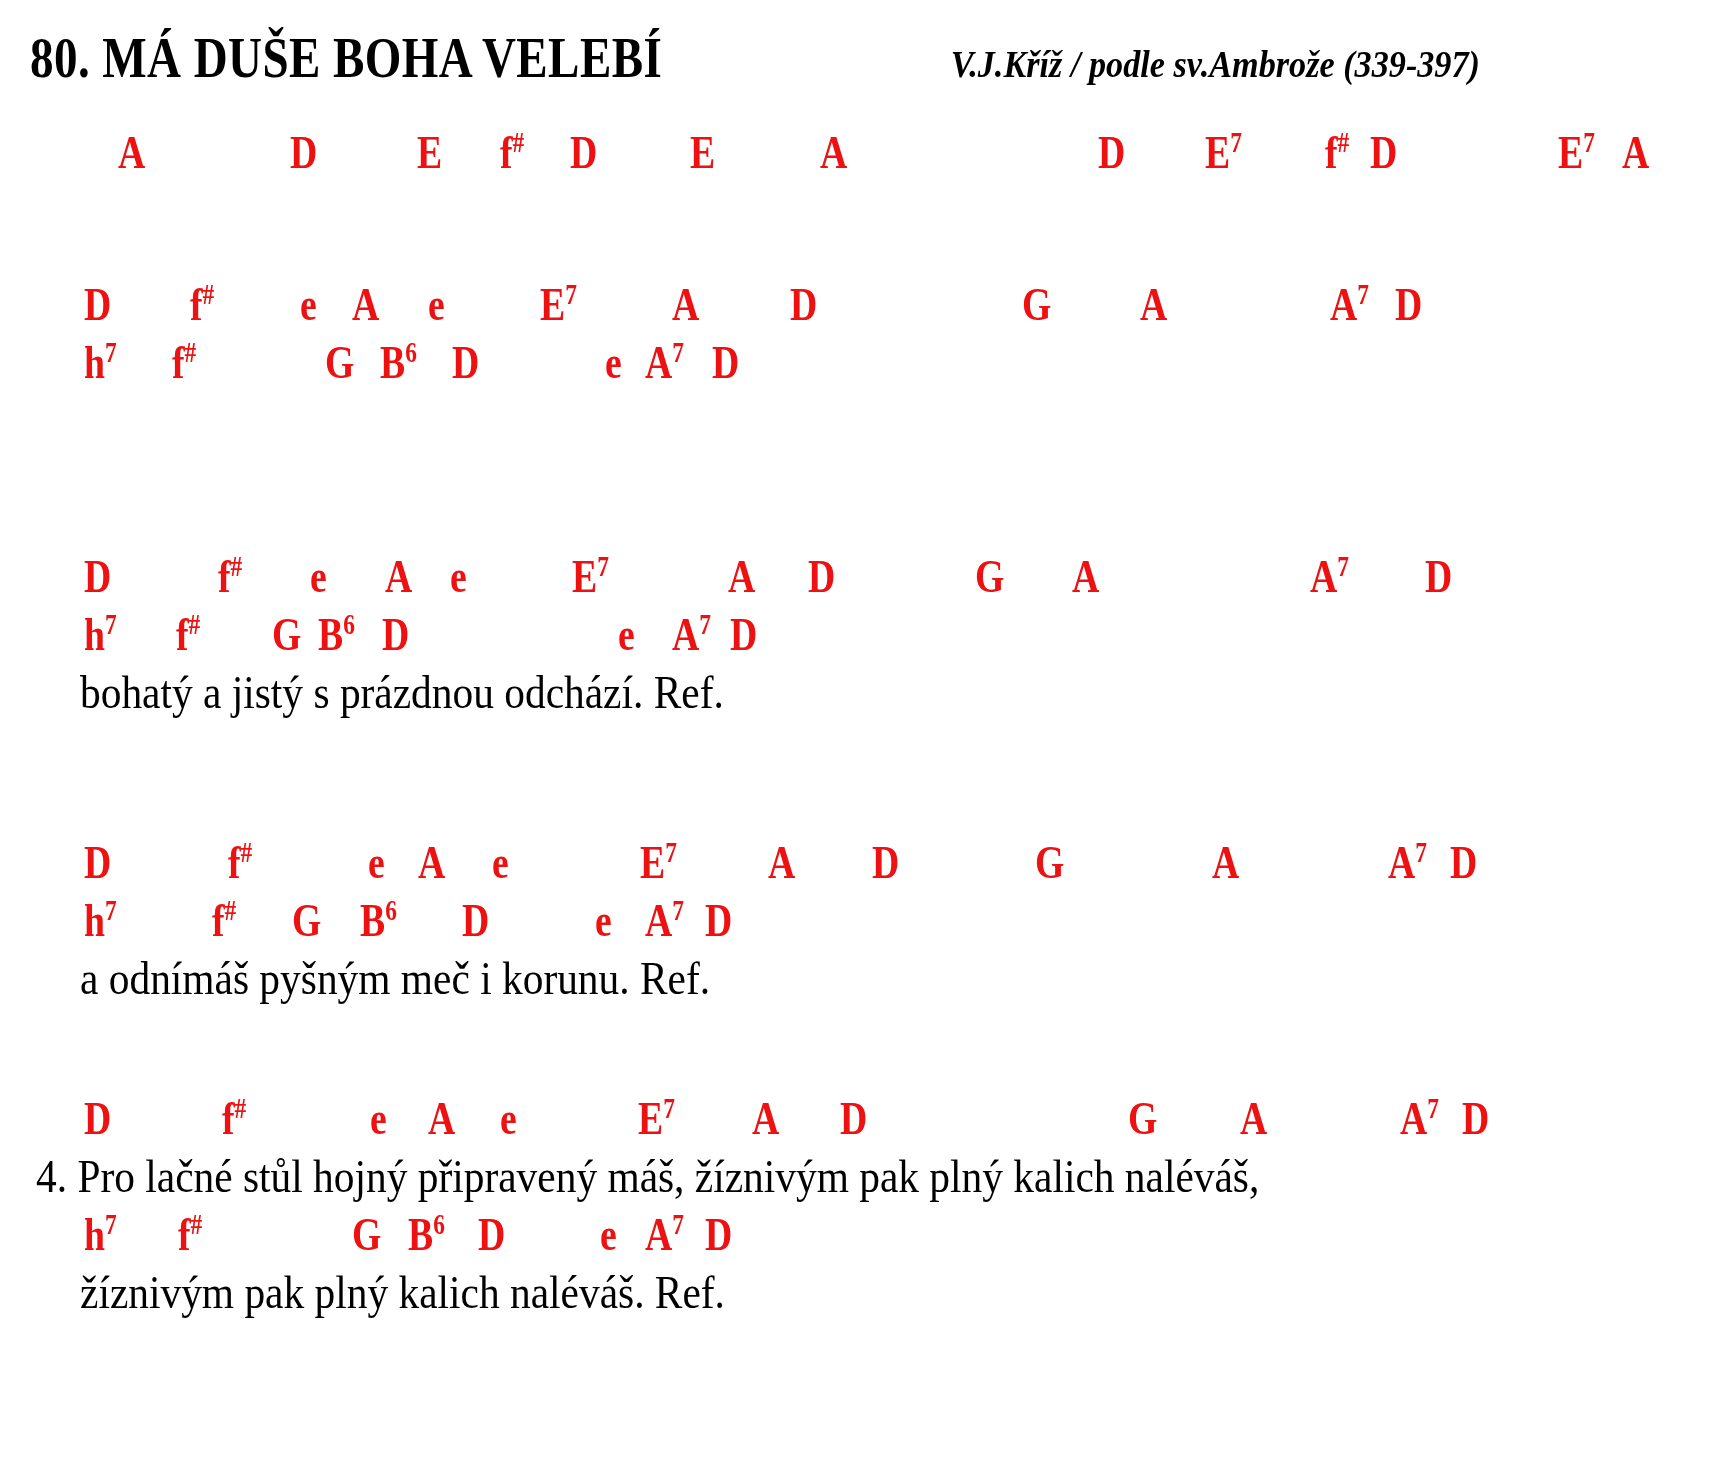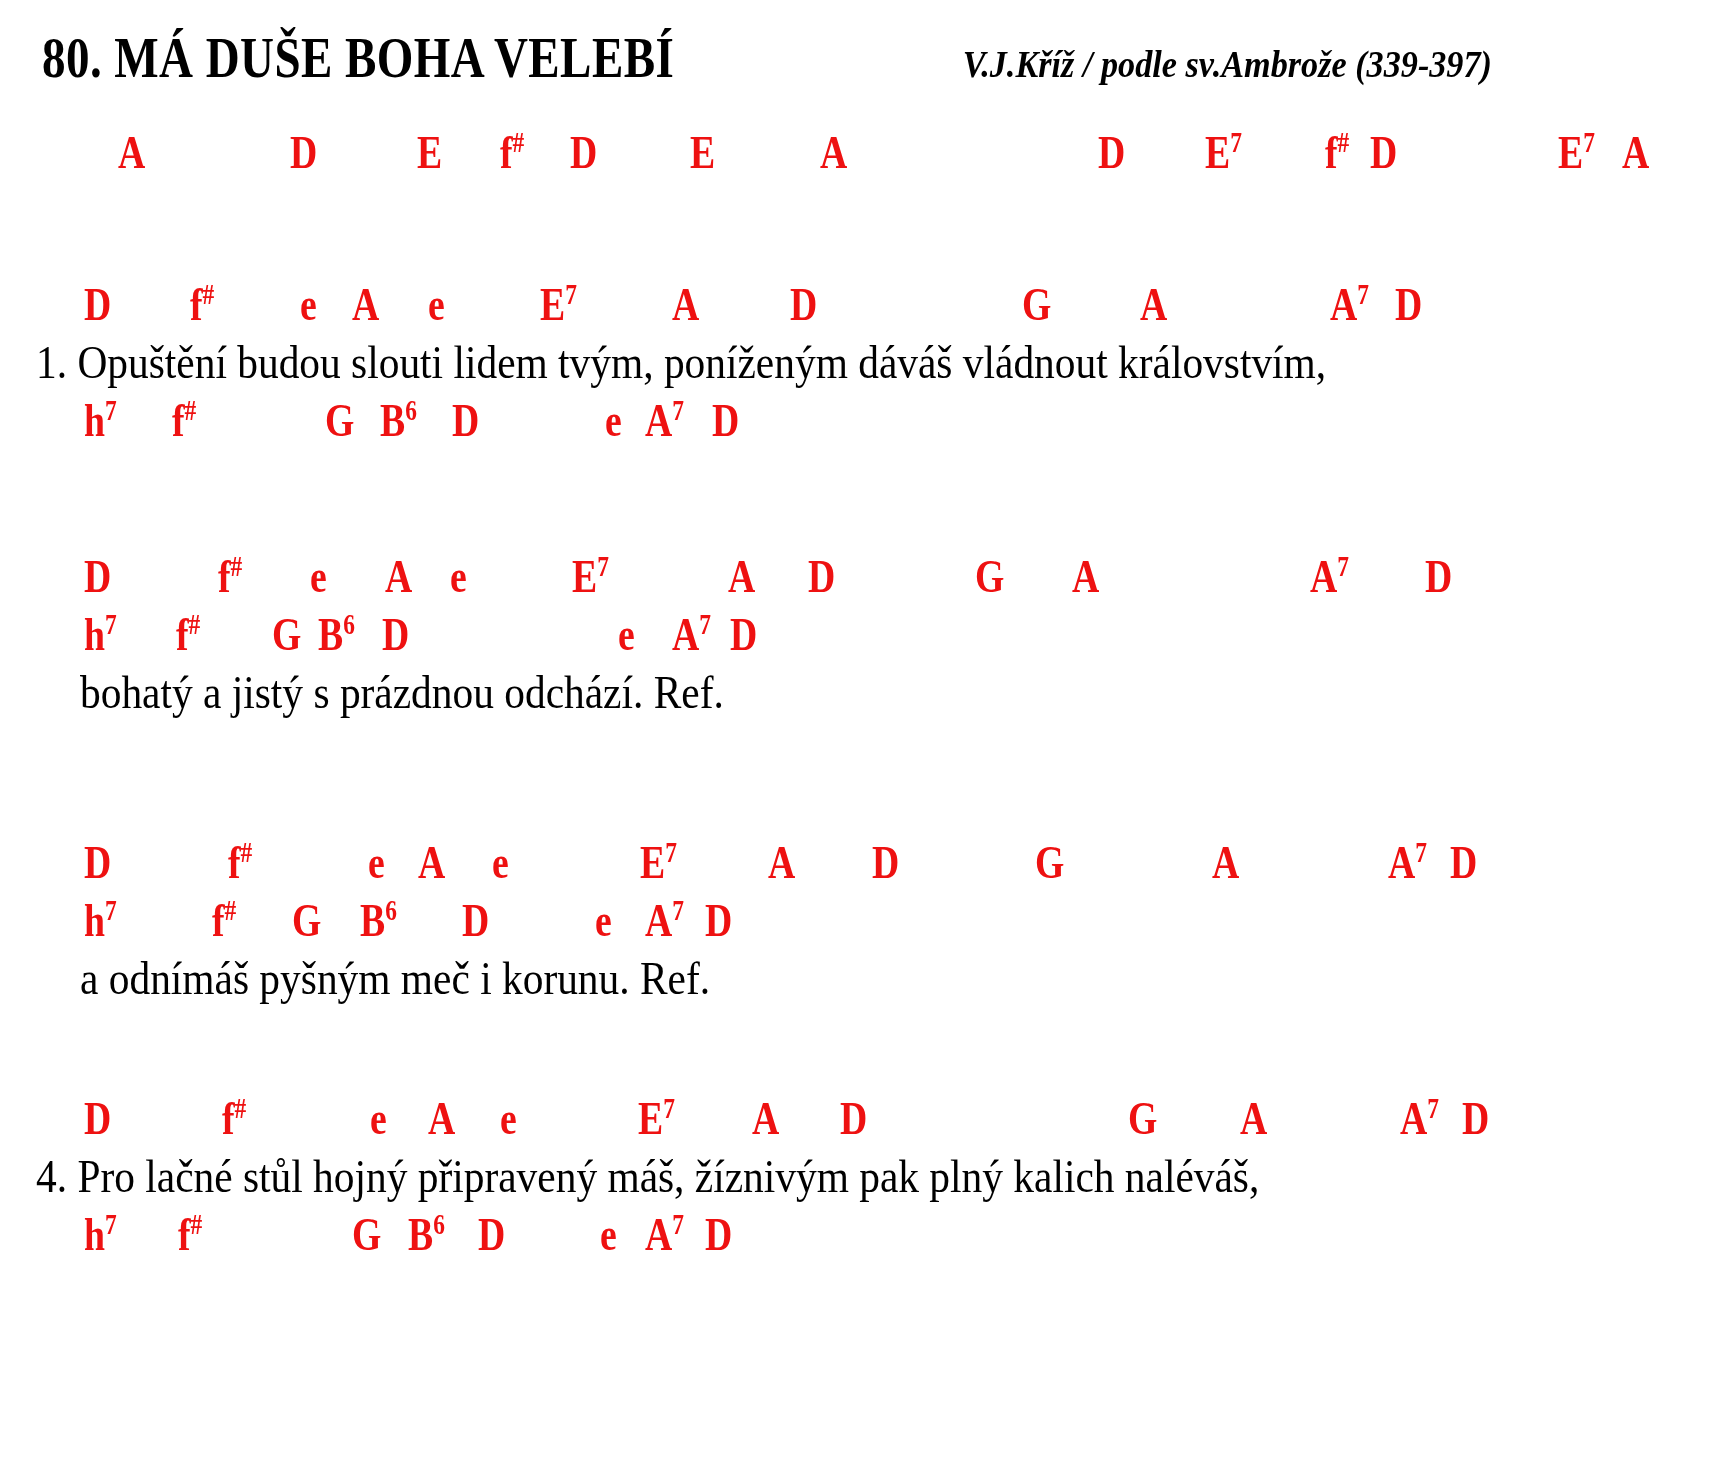--- a/index.html
+++ b/index.html
@@ -17,21 +17,21 @@
   .page {
     position: relative;
     width: 1733px;
     height: 1481px;
     background: #ffffff;
   }
 
   
   .header {
     position: absolute;
-    left: 12px;
+    left: 0;
     top: 26px;
     width: 1510px;
     height: 70px;
   }
   .title {
     position: absolute;
     left: 30px;
     top: 0;
     white-space: nowrap;
     font-family: "Liberation Serif", "DejaVu Serif", serif;
@@ -140,23 +140,20 @@
         <span class="chord" style="left: 352px;"><span>A</span></span>
         <span class="chord" style="left: 428px;"><span>e</span></span>
         <span class="chord" style="left: 540px;"><span>E</span><sup>7</sup></span>
         <span class="chord" style="left: 672px;"><span>A</span></span>
         <span class="chord" style="left: 790px;"><span>D</span></span>
         <span class="chord" style="left: 1022px;"><span>G</span></span>
         <span class="chord" style="left: 1140px;"><span>A</span></span>
         <span class="chord" style="left: 1330px;"><span>A</span><sup>7</sup></span>
         <span class="chord" style="left: 1395px;"><span>D</span></span>
       </div>
-    <div class="line lyricline">
-      <div class="lyric" style="left:36px">1. Opuštění budou slouti lidem tvým, poníženým dáváš vládnout královstvím,</div>
-    </div>
     <div class="line chordline" id="v1-chords-b">
         <span class="chord" style="left: 84px;"><span>h</span><sup>7</sup></span>
         <span class="chord" style="left: 172px;"><span>f</span><sup>#</sup></span>
         <span class="chord" style="left: 325px;"><span>G</span></span>
         <span class="chord" style="left: 380px;"><span>B</span><sup>6</sup></span>
         <span class="chord" style="left: 452px;"><span>D</span></span>
         <span class="chord" style="left: 605px;"><span>e</span></span>
         <span class="chord" style="left: 645px;"><span>A</span><sup>7</sup></span>
         <span class="chord" style="left: 712px;"><span>D</span></span>
       </div>
@@ -243,15 +240,18 @@
     <div class="line chordline" id="v4-chords-b">
         <span class="chord" style="left: 84px;"><span>h</span><sup>7</sup></span>
         <span class="chord" style="left: 178px;"><span>f</span><sup>#</sup></span>
         <span class="chord" style="left: 352px;"><span>G</span></span>
         <span class="chord" style="left: 408px;"><span>B</span><sup>6</sup></span>
         <span class="chord" style="left: 478px;"><span>D</span></span>
         <span class="chord" style="left: 600px;"><span>e</span></span>
         <span class="chord" style="left: 645px;"><span>A</span><sup>7</sup></span>
         <span class="chord" style="left: 705px;"><span>D</span></span>
       </div>
+    <div class="line lyricline">
+      <div class="lyric" style="left:80px">žíznivým pak plný kalich naléváš.  Ref.</div>
+    </div>
   </div>
 
 </div>
 
 </body></html>

